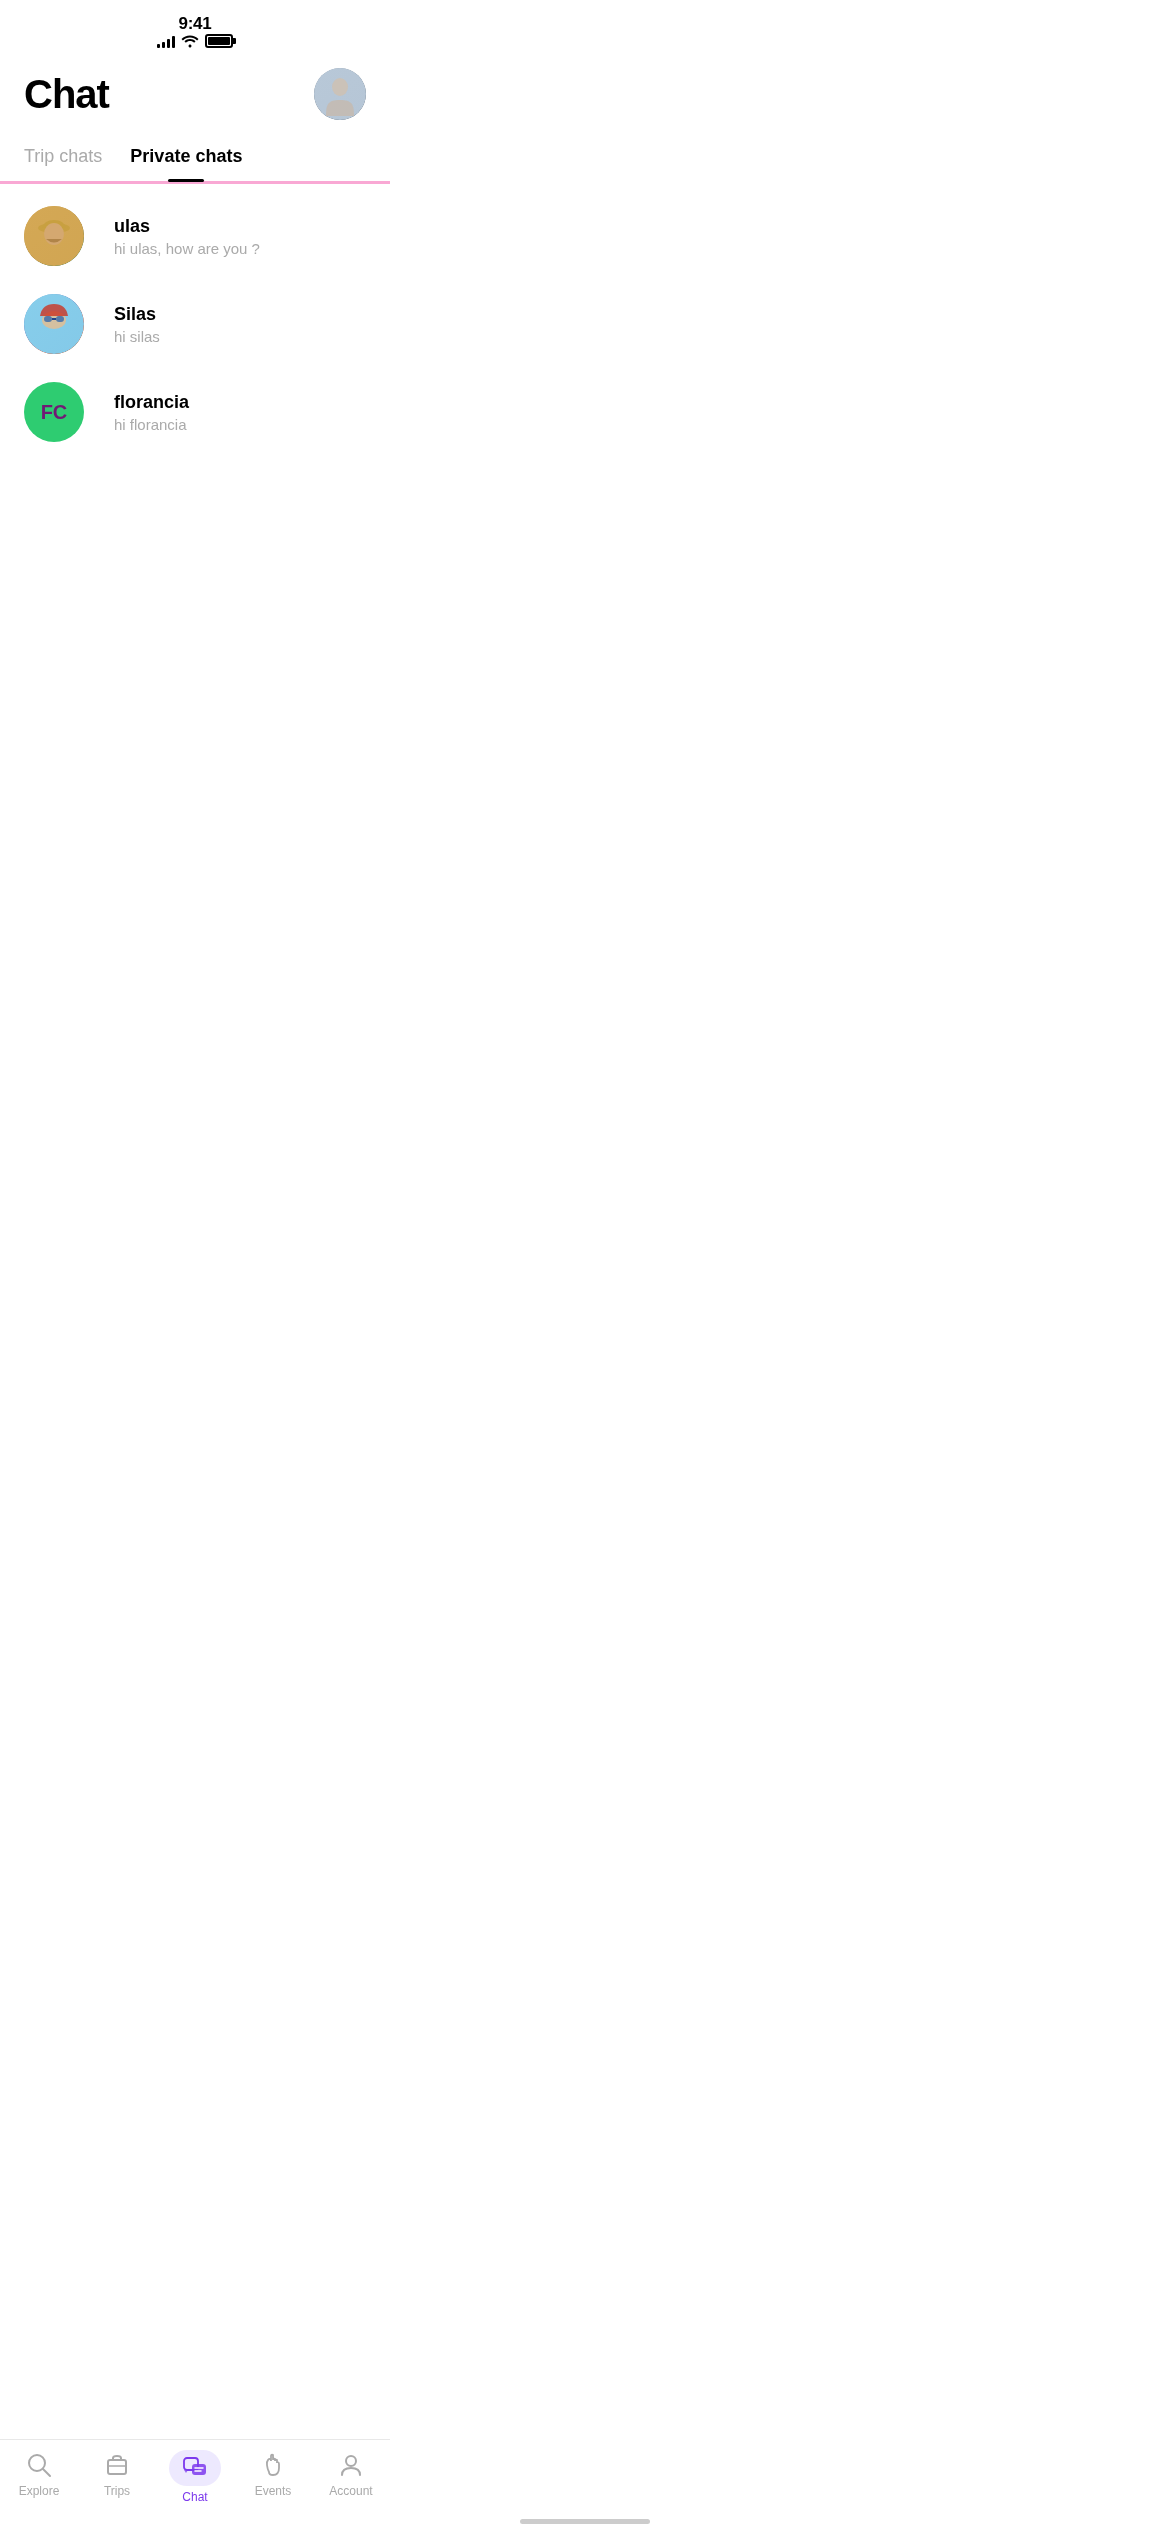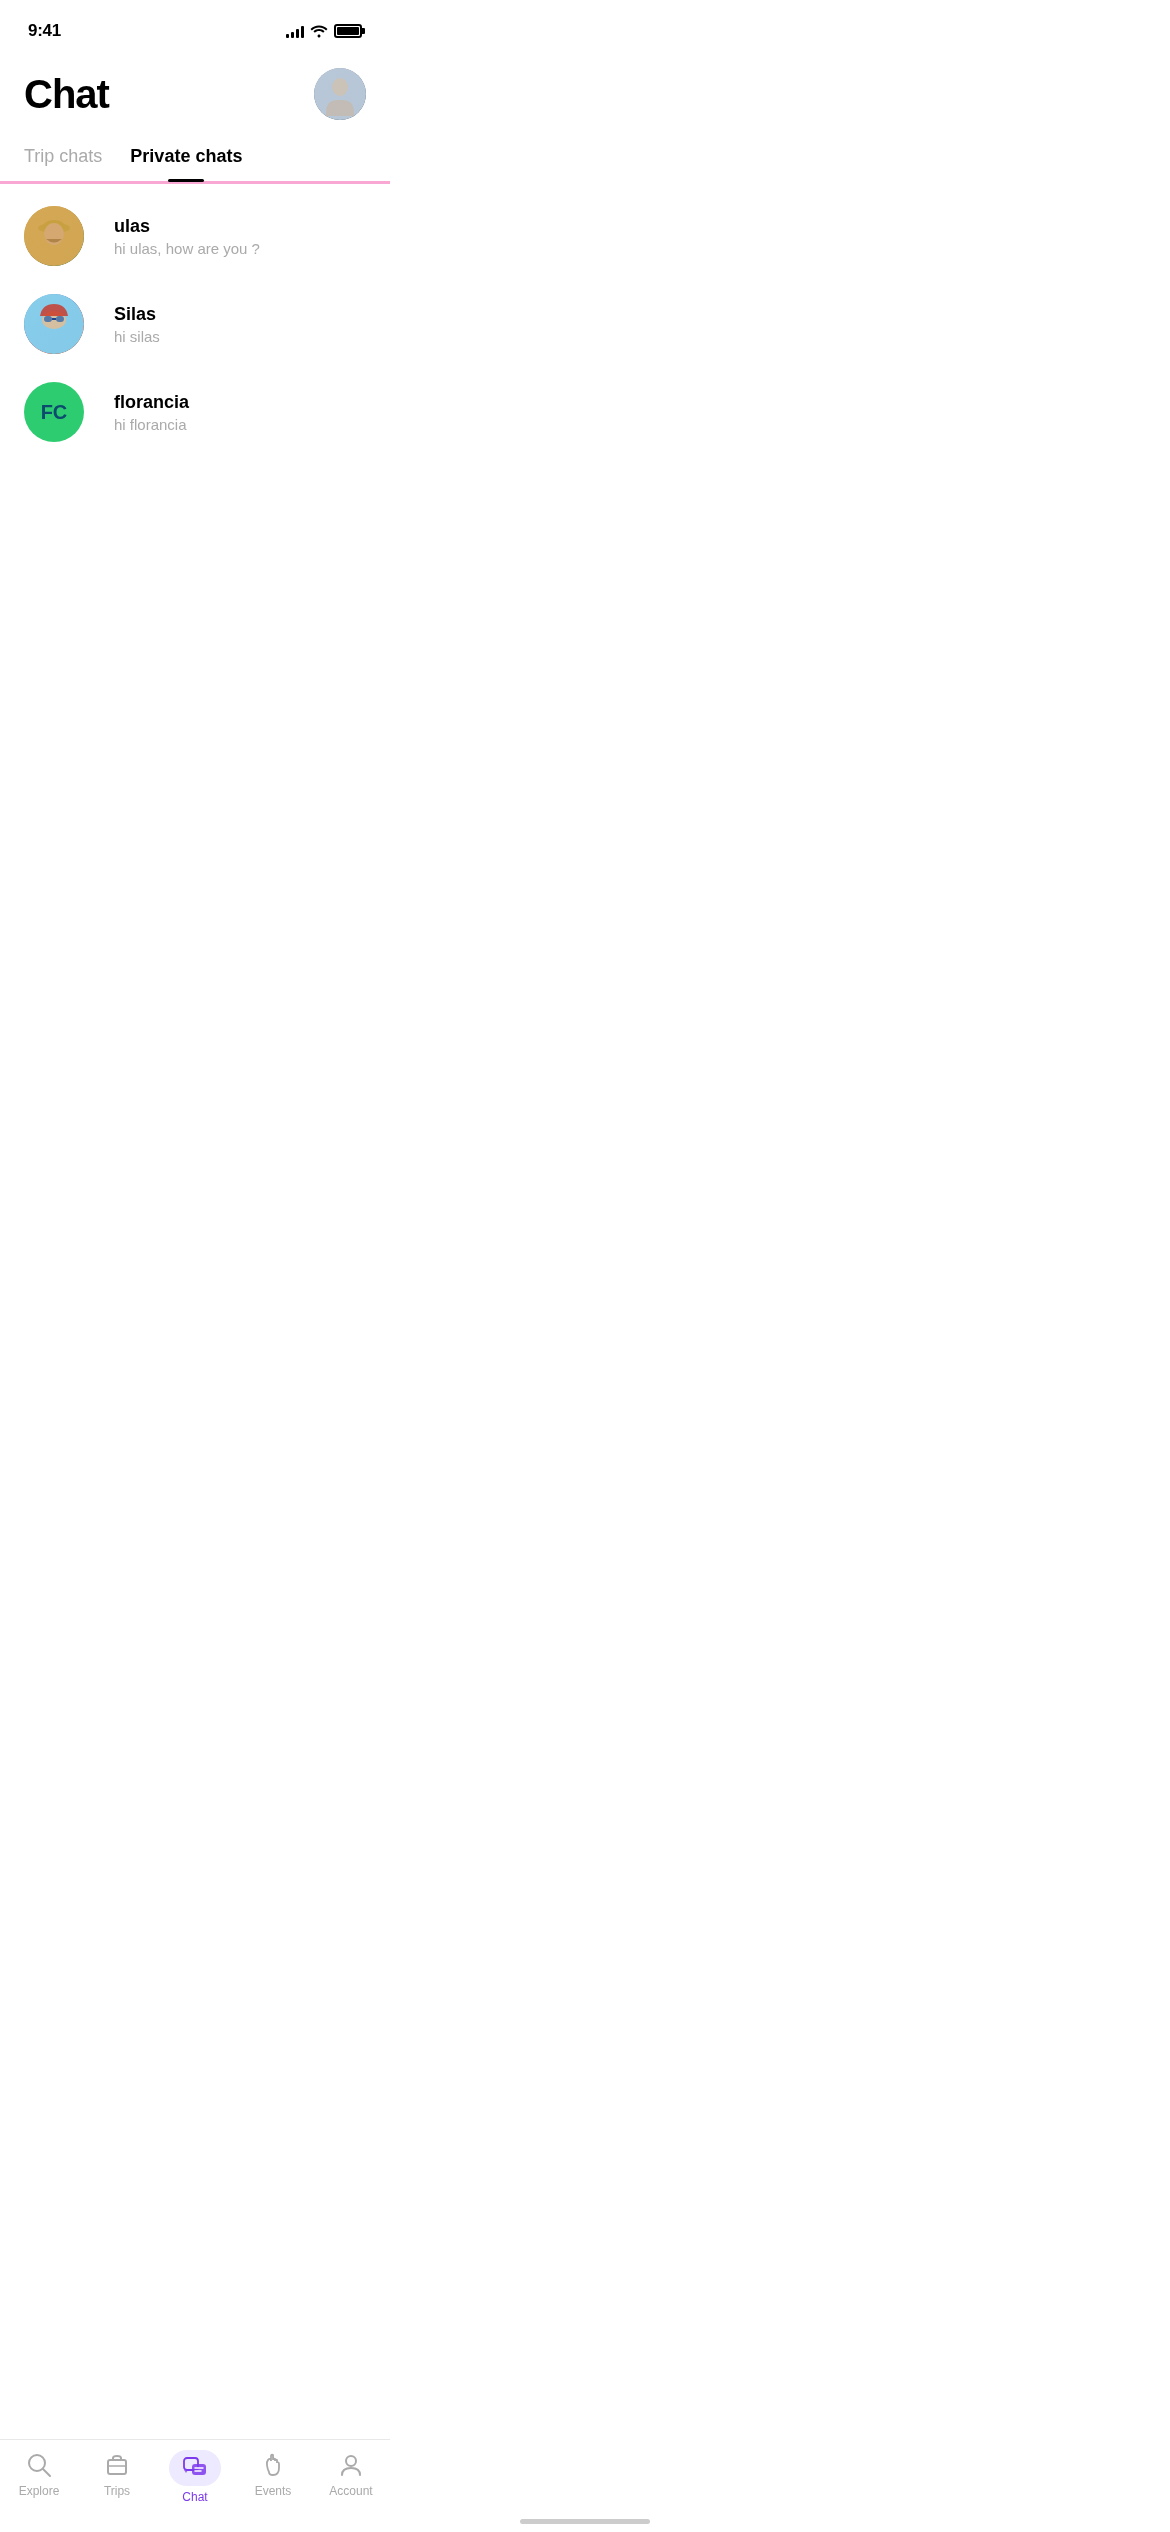--- a/index.html
+++ b/index.html
@@ -12,22 +12,23 @@
       min-height: 844px;
       position: relative;
       overflow-x: hidden;
     }
 
     
     .status-bar {
       display: flex;
       justify-content: space-between;
       align-items: center;
-      padding: 14px 28px 0;
+      padding: 14px 12px 0;
       height: 48px;
+      flex-direction: column;
     }
 
     .status-time {
       font-size: 17px;
       font-weight: 600;
       color: #000;
       letter-spacing: -0.3px;
     }
 
     .status-icons {
@@ -161,21 +162,21 @@
       position: relative;
     }
 
     .chat-avatar-florencia {
       background: #2ecc71;
       display: flex;
       align-items: center;
       justify-content: center;
       font-size: 20px;
       font-weight: 600;
-      color: #0c4a6e;
+      color: #701a75;
     }
 
     .chat-content {
       flex: 1;
     }
 
     .chat-name {
       font-size: 18px;
       font-weight: 600;
       color: #000;

